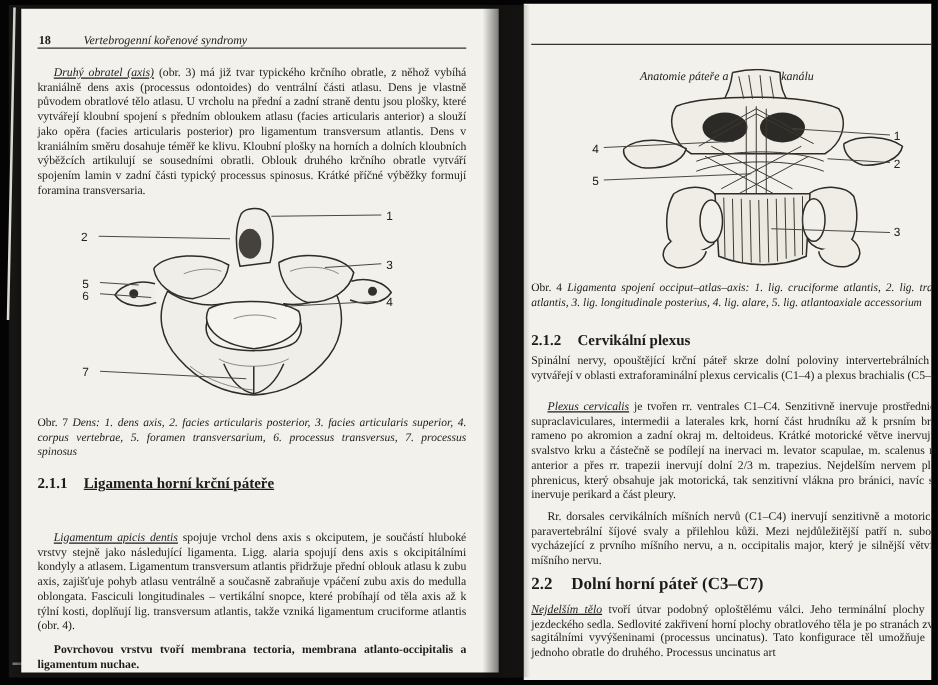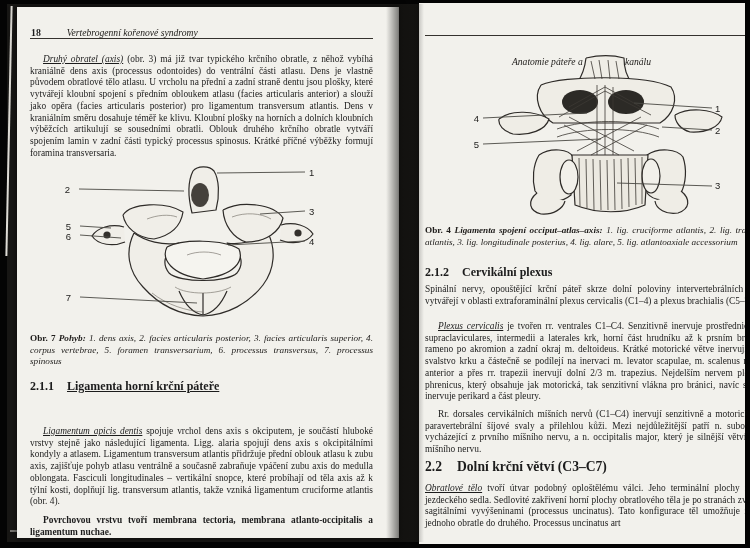--- a/index.html
+++ b/index.html
@@ -17,22 +17,22 @@
   .gutter{position:absolute;left:386px;top:4px;width:38px;height:538px;z-index:6;
     background:linear-gradient(90deg,rgba(12,12,10,0) 0%,rgba(12,12,10,.45) 30%,#131210 52%,rgba(12,12,10,.35) 75%,rgba(12,12,10,0) 100%);}
   .abs{position:absolute;}
   .body-text{font-size:9.4px;line-height:11.7px;text-align:justify;margin:0;}
   .indent{text-indent:13px;}
   .ital{font-style:italic;text-decoration:underline;}
   .run-head{font-style:italic;font-size:9.6px;color:#23211e;}
   .head-rule{height:1.2px;background:#35322e;}
   .pagenum{font-weight:bold;font-size:9.8px;}
   .caption{font-size:9.2px;line-height:11.6px;text-align:justify;font-style:italic;margin:0;color:#1e1c1a;}
-  .cap-label{font-weight:bold;font-style:normal;}
-  .cap-title{font-weight:bold;font-style:italic;}
+  .cap-label{font-weight:normal;font-style:normal;}
+  .cap-title{font-weight:normal;font-style:italic;}
   .h3{font-weight:bold;font-size:12px;margin:0;}
   .h3 .num{display:inline-block;margin-right:13px;}
   .h2{font-weight:bold;font-size:13.6px;margin:0;}
   .h2 .num{display:inline-block;margin-right:15px;}
   svg{display:block;}
   svg text{font-family:"Liberation Sans", sans-serif;font-size:9.5px;fill:#232220;}
 </style>
 </head>
 <body>
 
@@ -86,21 +86,21 @@
     <text x="282" y="11">1</text>
     <text x="43" y="28" text-anchor="end">2</text>
     <text x="282" y="50">3</text>
     <text x="282" y="80">4</text>
     <text x="44" y="65" text-anchor="end">5</text>
     <text x="44" y="75" text-anchor="end">6</text>
     <text x="44" y="136" text-anchor="end">7</text>
   </svg>
 
   <p class="caption abs" style="left:13px;top:326px;width:343px;">
-    <span class="cap-label">Obr. 7</span> <span class="cap-title">Pohyb:</span><span> 1. dens axis, 2. facies articularis posterior, 3. facies articularis superior, 4. corpus vertebrae, 5. foramen transversarium, 6. processus transversus, 7. processus spinosus</span>
+    <span class="cap-label">Obr. 7</span> <span class="cap-title">Dens:</span><span> 1. dens axis, 2. facies articularis posterior, 3. facies articularis superior, 4. corpus vertebrae, 5. foramen transversarium, 6. processus transversus, 7. processus spinosus</span>
   </p>
 
   <h3 class="h3 abs" style="left:13px;top:372px;width:343px;text-decoration:underline;">
     <span class="num">2.1.1</span><span>Ligamenta horní krční páteře</span>
   </h3>
 
 
   <p class="body-text abs indent" style="left:13px;top:419px;width:343px;">
     <span class="ital">Ligamentum apicis dentis</span><span> spojuje vrchol dens axis s okciputem, je součástí hluboké vrstvy stejně jako následující ligamenta. Ligg. alaria spojují dens axis s okcipitálními kondyly a atlasem. Ligamentum transversum atlantis přidržuje přední oblouk atlasu k zubu axis, zajišťuje pohyb atlasu ventrálně a současně zabraňuje vpáčení zubu axis do medulla oblongata. Fasciculi longitudinales – vertikální snopce, které probíhají od těla axis až k týlní kosti, doplňují lig. transversum atlantis, takže vzniká ligamentum cruciforme atlantis (obr. 4).</span>
   </p>
@@ -188,21 +188,21 @@
 
   <p class="body-text abs indent" style="left:6px;top:318px;width:356px;">
     <span class="ital">Plexus cervicalis</span><span> je tvořen rr. ventrales C1–C4. Senzitivně inervuje prostřednictvím nn. supraclaviculares, intermedii a laterales krk, horní část hrudníku až k prsním bradavkám, rameno po akromion a zadní okraj m. deltoideus. Krátké motorické větve inervují hluboké svalstvo krku a částečně se podílejí na inervaci m. levator scapulae, m. scalenus medius et anterior a přes rr. trapezii inervují dolní 2/3 m. trapezius. Nejdelším nervem plexu je n. phrenicus, který obsahuje jak motorická, tak senzitivní vlákna pro bránici, navíc senzitivně inervuje perikard a část pleury.</span>
   </p>
 
   <p class="body-text abs indent" style="left:6px;top:406px;width:356px;">
     <span>Rr. dorsales cervikálních míšních nervů (C1–C4) inervují senzitivně a motoricky krátké paravertebrální šíjové svaly a přilehlou kůži. Mezi nejdůležitější patří n. suboccipitalis, vycházející z prvního míšního nervu, a n. occipitalis major, který je silnější větví druhého míšního nervu.</span>
   </p>
 
   <h2 class="h2 abs" style="left:6px;top:456px;width:356px;">
-    <span class="num">2.2</span><span>Dolní krční větví (C3–C7)</span>
+    <span class="num">2.2</span><span>Dolní horní páteř (C3–C7)</span>
   </h2>
 
   <p class="body-text abs" style="left:6px;top:480px;width:356px;">
-    <span class="ital">Obratlové tělo</span><span> tvoří útvar podobný oploštělému válci. Jeho terminální plochy mají tvar jezdeckého sedla. Sedlovité zakřivení horní plochy obratlového těla je po stranách zvýrazněno sagitálními vyvýšeninami (processus uncinatus). Tato konfigurace těl umožňuje zapadnutí jednoho obratle do druhého. Processus uncinatus art</span>
+    <span class="ital">Nejdelším tělo</span><span> tvoří útvar podobný oploštělému válci. Jeho terminální plochy mají tvar jezdeckého sedla. Sedlovité zakřivení horní plochy obratlového těla je po stranách zvýrazněno sagitálními vyvýšeninami (processus uncinatus). Tato konfigurace těl umožňuje zapadnutí jednoho obratle do druhého. Processus uncinatus art</span>
   </p>
 </div>
 
 <div class="gutter"></div>
 
 </body></html>

